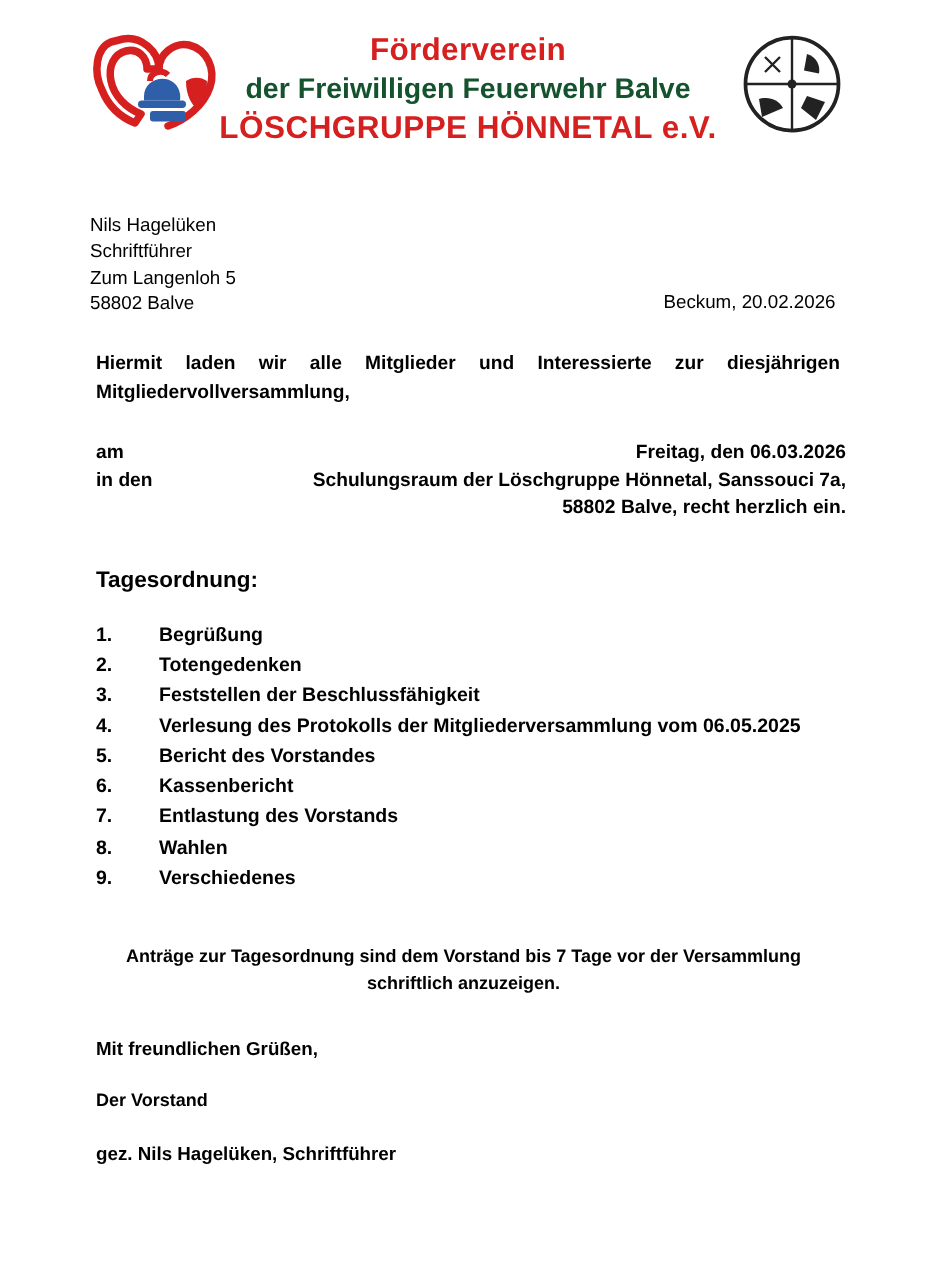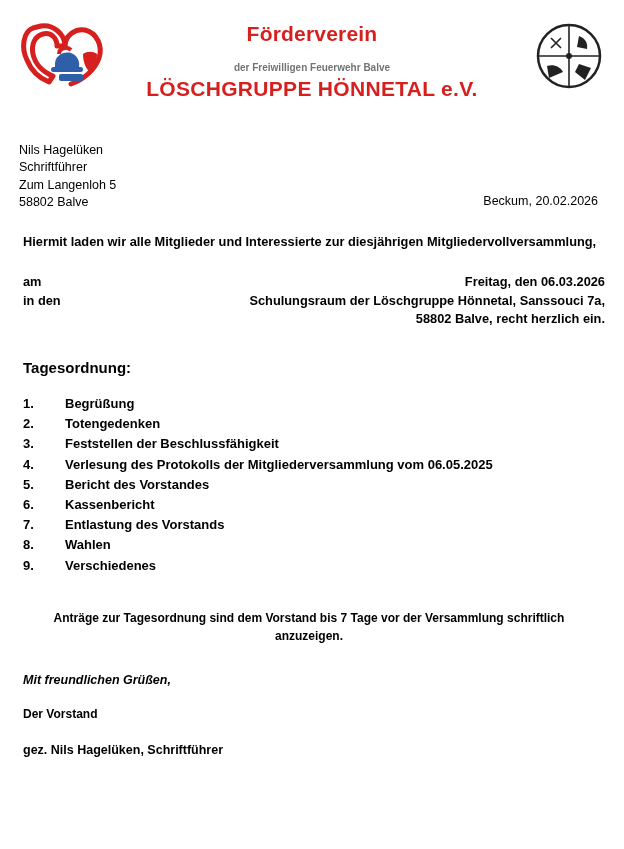--- a/index.html
+++ b/index.html
@@ -12,45 +12,45 @@
     background: #ffffff;
     font-family: "Liberation Sans", sans-serif;
     color: #000000;
     overflow: hidden;
   }
   .page {
     position: relative;
     width: 624px;
     height: 711px;
     box-sizing: border-box;
-    padding: 0 19px;
+    padding: 0 60px;
   }
 
   
   .header {
     position: relative;
     height: 104px;
     padding-top: 22px;
     box-sizing: border-box;
   }
   .header-center {
     text-align: center;
     line-height: 1.18;
   }
   .org-name {
     color: #d61f1f;
     font-size: 21px;
     font-weight: bold;
     letter-spacing: 0.2px;
   }
   .org-sub {
-    color: #737373;
-    font-size: 10px;
-    font-weight: bold;
-    margin-top: 15px;
+    color: #14532d;
+    font-size: 19px;
+    font-weight: bold;
+    margin-top: 2px;
   }
   .org-group {
     color: #d61f1f;
     font-size: 21px;
     font-weight: bold;
     margin-top: 3px;
     letter-spacing: 0.3px;
   }
 
   .logo-left {
@@ -157,21 +157,20 @@
     font-size: 12px;
     font-weight: bold;
     line-height: 1.5;
     text-align: center;
   }
   .closing {
     margin-top: 28px;
     padding-left: 4px;
     font-size: 12.5px;
     font-weight: bold;
-    font-style: italic;
   }
   .closing2 {
     margin-top: 20px;
     padding-left: 4px;
     font-size: 12px;
     font-weight: bold;
   }
   .closing3 {
     margin-top: 22px;
     padding-left: 4px;

